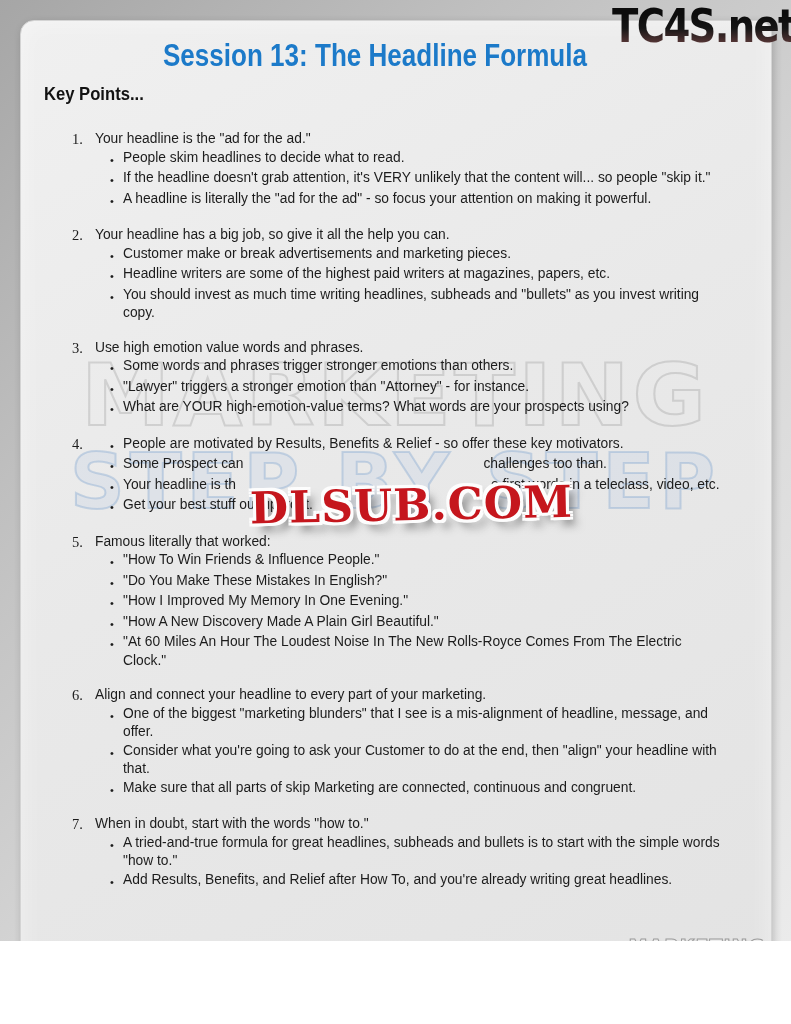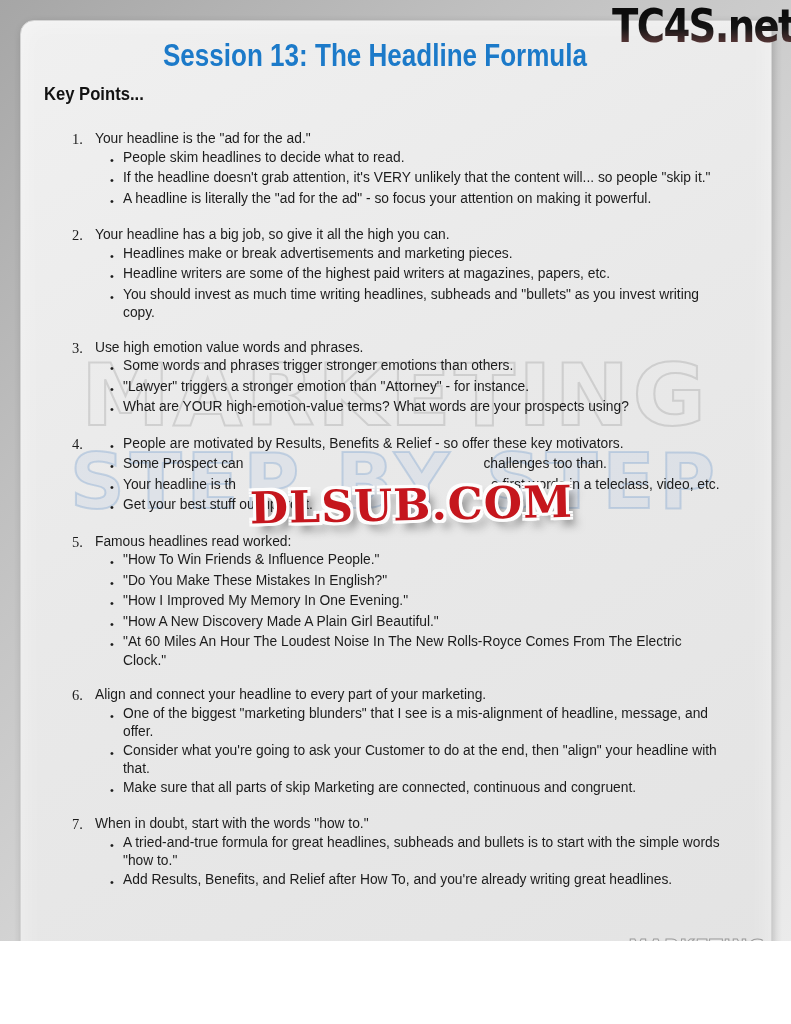--- a/index.html
+++ b/index.html
@@ -98,25 +98,25 @@
               <div class="kp-bullet">
                 <div class="blt">•</div>
                 <div class="btext">A headline is literally the "ad for the ad" - so focus your attention on making it powerful.</div>
               </div>
             </div>
           </div>
         </div>
         <div class="kp-item">
           <div class="kp-num">2.</div>
           <div class="kp-body">
-            <div class="kp-text">Your headline has a big job, so give it all the high you can.</div>
-            <div class="kp-bullets">
-              <div class="kp-bullet">
-                <div class="blt">•</div>
-                <div class="btext">Headlines make or break advertisements and marketing pieces.</div>
+            <div class="kp-text">Your headline has a big job, so give it all the help you can.</div>
+            <div class="kp-bullets">
+              <div class="kp-bullet">
+                <div class="blt">•</div>
+                <div class="btext">Customer make or break advertisements and marketing pieces.</div>
               </div>
               <div class="kp-bullet">
                 <div class="blt">•</div>
                 <div class="btext">Headline writers are some of the highest paid writers at magazines, papers, etc.</div>
               </div>
               <div class="kp-bullet">
                 <div class="blt">•</div>
                 <div class="btext">You should invest as much time writing headlines, subheads and "bullets" as you invest writing copy.</div>
               </div>
             </div>
@@ -161,21 +161,21 @@
               <div class="kp-bullet">
                 <div class="blt">•</div>
                 <div class="btext">Get your best stuff out up front.</div>
               </div>
             </div>
           </div>
         </div>
         <div class="kp-item">
           <div class="kp-num">5.</div>
           <div class="kp-body">
-            <div class="kp-text">Famous headlines read worked:</div>
+            <div class="kp-text">Famous literally that worked:</div>
             <div class="kp-bullets">
               <div class="kp-bullet">
                 <div class="blt">•</div>
                 <div class="btext">"How To Win Friends &amp; Influence People."</div>
               </div>
               <div class="kp-bullet">
                 <div class="blt">•</div>
                 <div class="btext">"Do You Make These Mistakes In English?"</div>
               </div>
               <div class="kp-bullet">

